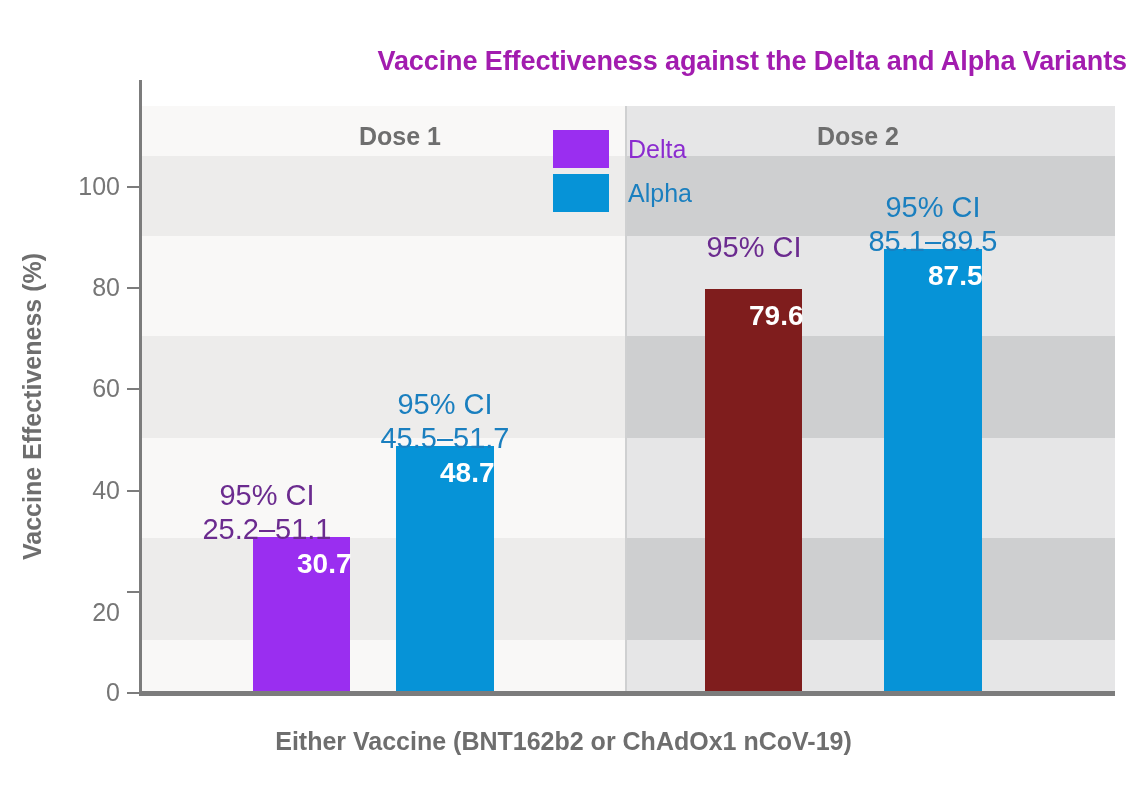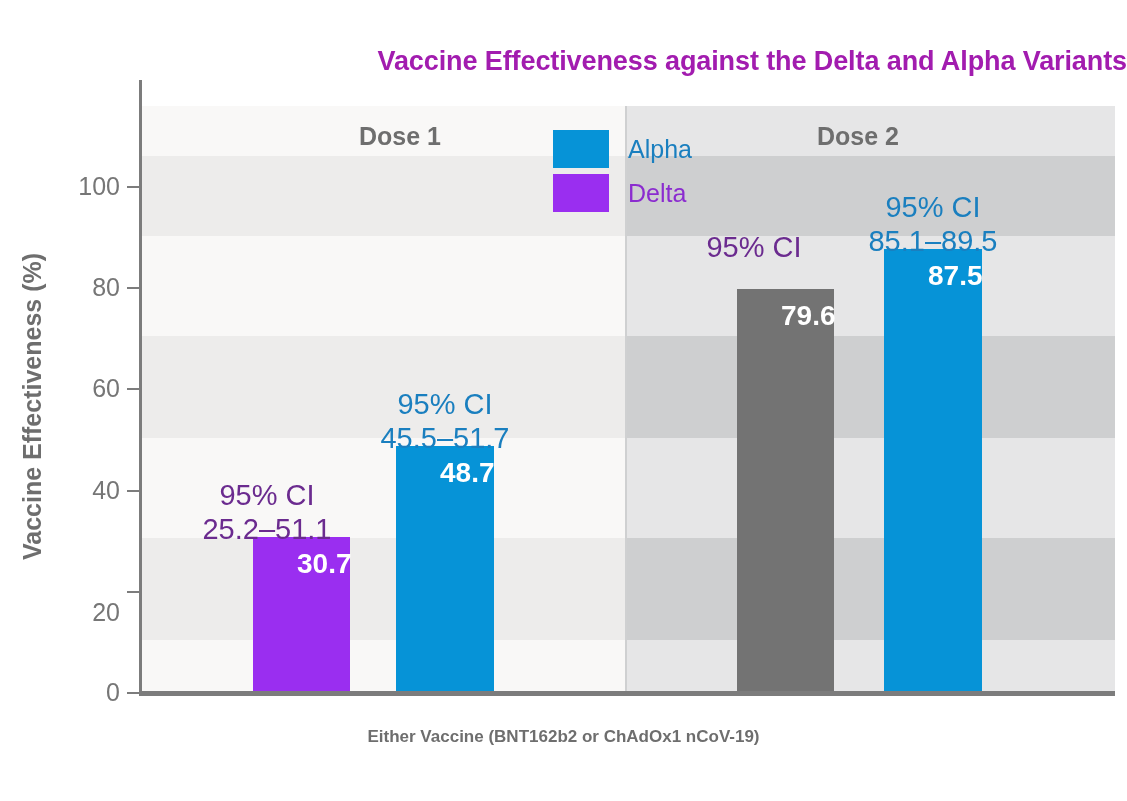--- a/index.html
+++ b/index.html
@@ -118,21 +118,21 @@
     font-weight: bold;
     color: #6e6e6e;
     font-family: "Liberation Sans", sans-serif;
   }
   #x-axis-title {
     position: absolute;
     left: 0;
     top: 727px;
     width: 1127px;
     text-align: center;
-    font-size: 17px;
+    font-size: 25px;
     font-weight: bold;
     color: #6e6e6e;
     font-family: "Liberation Sans", sans-serif;
   }
 
   
   .panel-heading {
     position: absolute;
     top: 122px;
     width: 220px;
@@ -225,21 +225,21 @@
     </div>
 
     <div class="bar" style="left:256px; width:98px; height:247px; background:#0693d7;">
       <div class="bar-value">48.7</div>
     </div>
     <div class="ci-label" style="left:205px; top:282px; color:#1a7fbf;">
       <span>95% CI</span>
       <span>45.5–51.7</span>
     </div>
 
-    <div class="bar" style="left:565px; width:97px; height:404px; background:#737373;margin-left:32px;">
+    <div class="bar" style="left:565px; width:97px; height:404px; background:#7f1d1d;">
       <div class="bar-value">79.6</div>
     </div>
     <div class="ci-label" style="left:514px; top:125px; color:#6b2b8f;">
       <span>95% CI</span>
     </div>
 
     <div class="bar" style="left:744px; width:98px; height:444px; background:#0693d7;">
       <div class="bar-value">87.5</div>
     </div>
     <div class="ci-label" style="left:693px; top:85px; color:#1a7fbf;">
@@ -268,22 +268,22 @@
   <div class="y-tick-mark" style="top:692px;"></div>
 
   <div id="y-axis-title">Vaccine Effectiveness (%)</div>
   <div id="x-axis-title">Either Vaccine (BNT162b2 or ChAdOx1 nCoV-19)</div>
 
   <div class="panel-heading" id="panel-heading-dose1">Dose 1</div>
   <div class="panel-heading" id="panel-heading-dose2">Dose 2</div>
 
   <div id="legend">
     <div class="legend-row">
+      <div class="legend-swatch" style="background:#9a2ef0;"></div>
+      <div class="legend-label" style="color:#8b2ccf;">Delta</div>
+    </div>
+    <div class="legend-row">
       <div class="legend-swatch" style="background:#0693d7;"></div>
       <div class="legend-label" style="color:#1a7fbf;">Alpha</div>
     </div>
-    <div class="legend-row">
-      <div class="legend-swatch" style="background:#9a2ef0;"></div>
-      <div class="legend-label" style="color:#8b2ccf;">Delta</div>
-    </div>
   </div>
 
 </div>
 
 </body></html>

